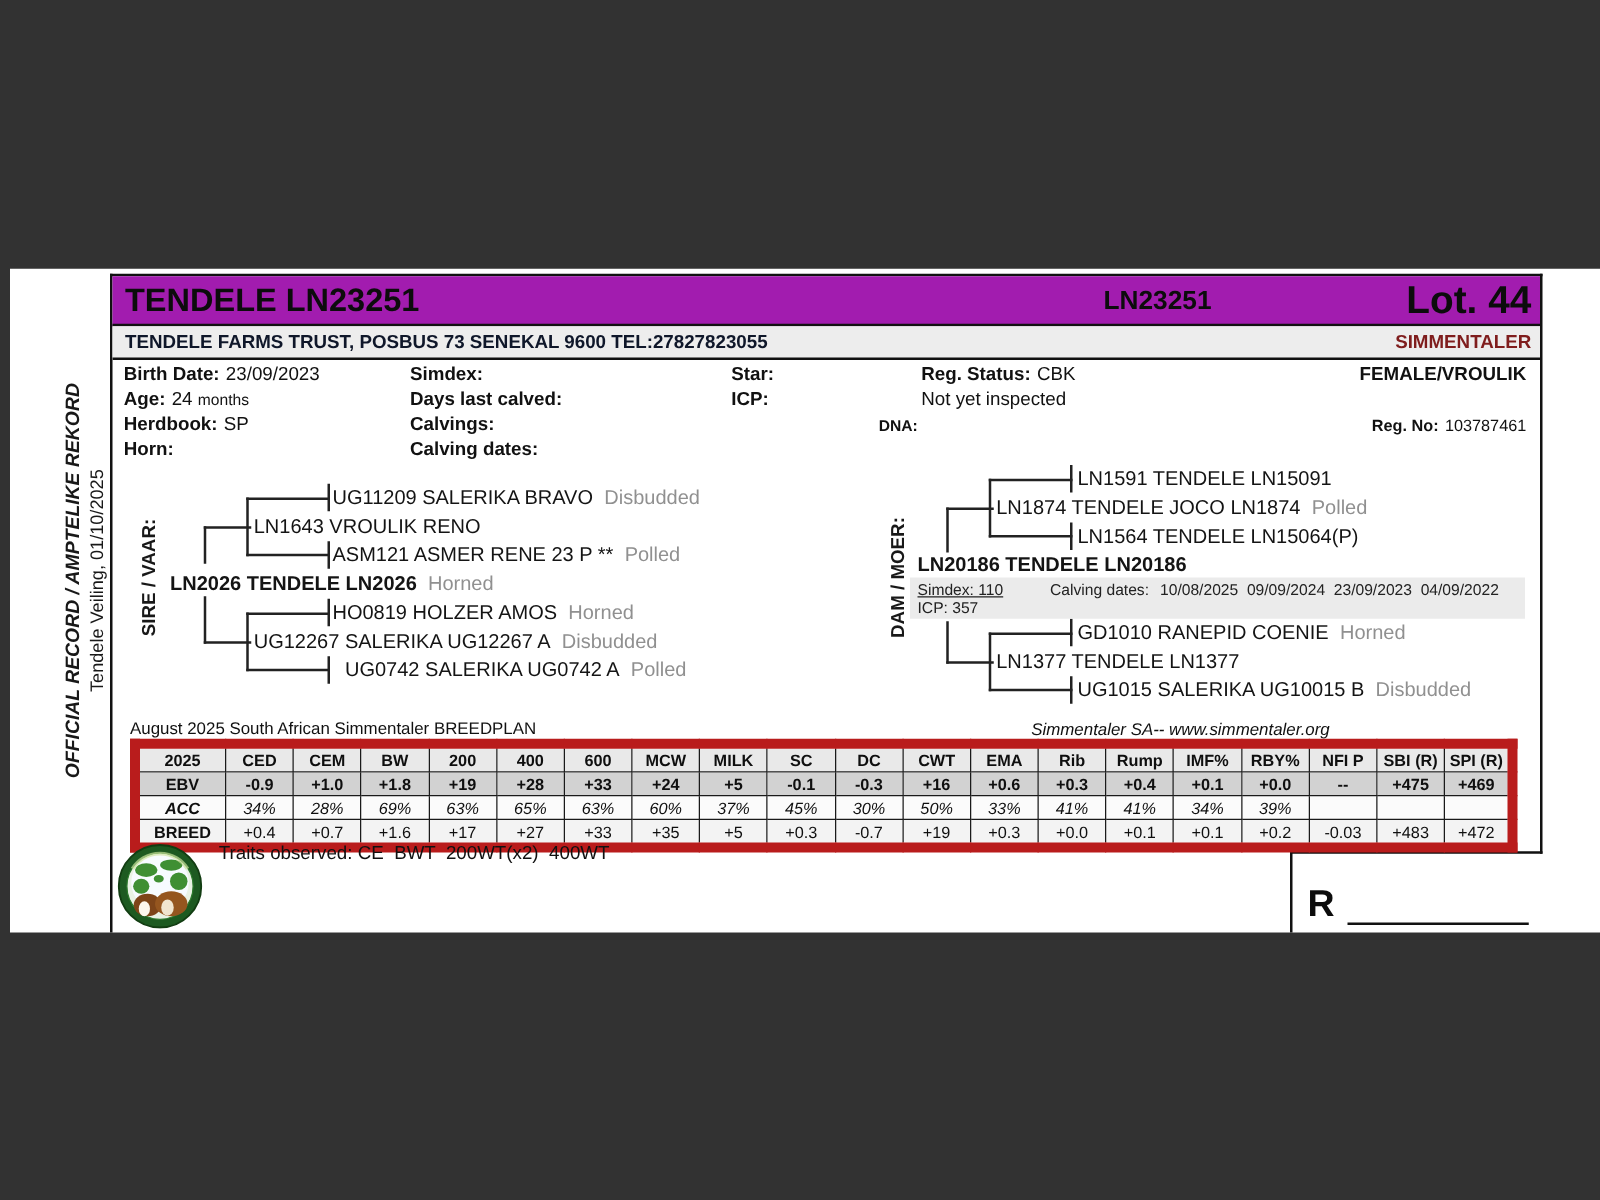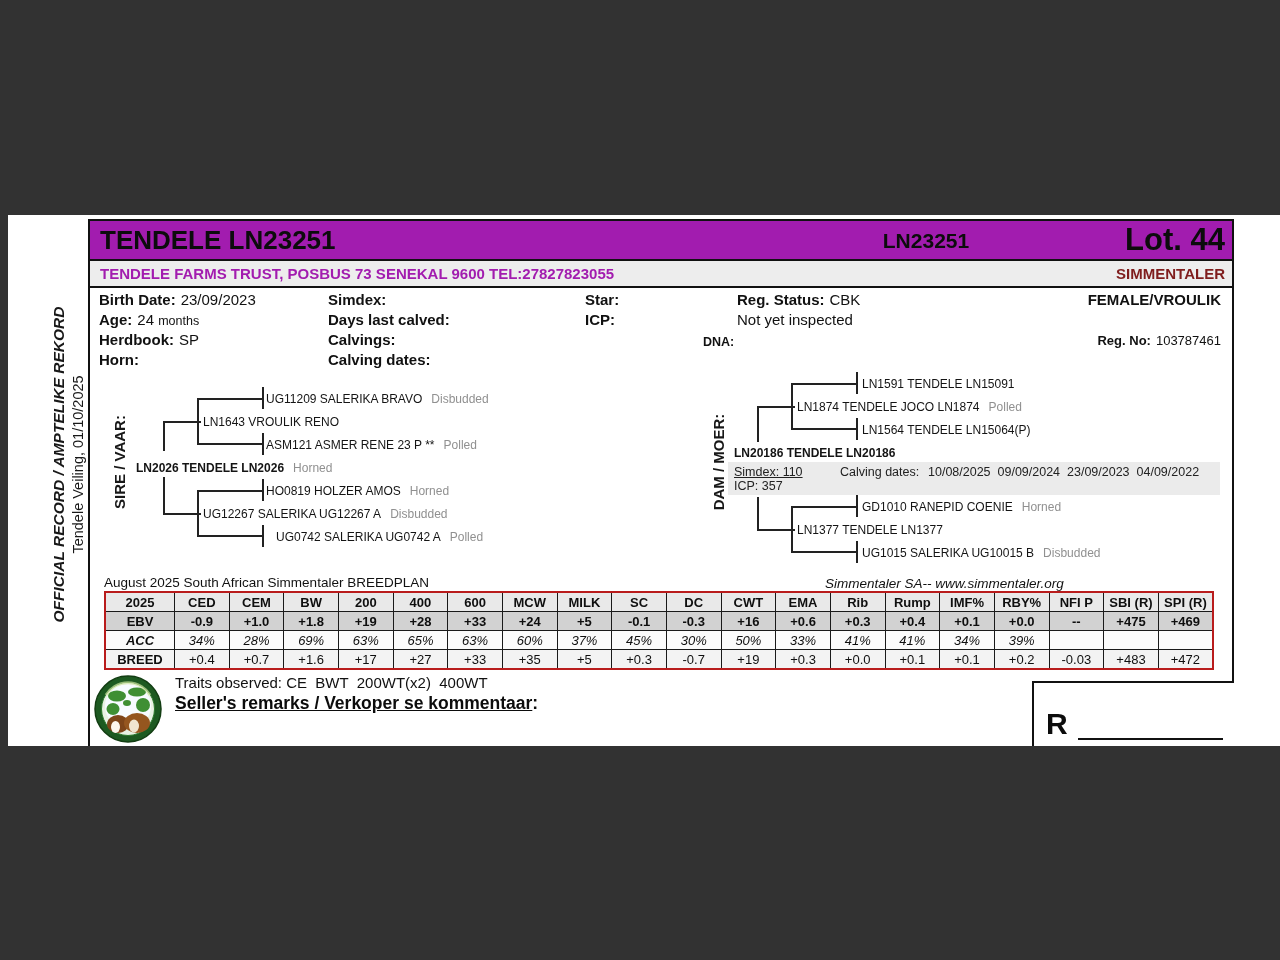--- a/index.html
+++ b/index.html
@@ -8,46 +8,46 @@
   .page{position:absolute;left:8px;top:215px;width:1272px;height:531px;background:#ffffff;}
   .abs{position:absolute;}
   
   .bline{position:absolute;background:#111;}
   
   .titlebar{position:absolute;left:82px;top:6px;width:1142px;height:38px;background:#a21caf;border-bottom:2px solid #111;}
   .t-main{position:absolute;left:10px;top:4px;font-size:26px;font-weight:700;color:#0c0c0c;}
   .t-id{position:absolute;left:736px;top:8px;width:200px;text-align:center;font-size:21px;font-weight:700;color:#0c0c0c;}
   .t-lot{position:absolute;right:7px;top:1px;font-size:31px;font-weight:700;color:#0c0c0c;}
   .addrbar{position:absolute;left:82px;top:46px;width:1142px;height:25px;background:#ededed;border-bottom:2px solid #111;}
-  .a-left{position:absolute;left:10px;top:4px;font-size:15px;font-weight:700;color:#a21caf;}
+  .a-left{position:absolute;left:10px;top:4px;font-size:15px;font-weight:700;color:#0f172a;}
   .a-right{position:absolute;right:7px;top:4px;font-size:15px;font-weight:700;color:#7f1d1d;}
   
   .fld{position:absolute;font-size:15px;color:#111;white-space:nowrap;}
   .fld b{font-weight:700;}
   .fld .v{margin-left:5px;margin-top:10px;}
   .fld .sm{font-size:12.5px;}
   .rt{text-align:right;}
   
   .vrt{position:absolute;transform:rotate(-90deg);transform-origin:left top;white-space:nowrap;color:#181818;}
   .side1{font-size:15.5px;font-weight:700;font-style:italic;width:365px;text-align:center;}
   .side2{font-size:14.5px;width:285px;text-align:center;}
   .pedhead{font-size:15px;font-weight:700;width:150px;text-align:center;}
   
-  .pnode{position:absolute;font-size:12px;white-space:nowrap;color:#141414;line-height:20px;}
+  .pnode{position:absolute;font-size:16px;white-space:nowrap;color:#141414;line-height:20px;}
   .pnode .phorn{color:#909090;margin-left:9px;}
   .pnode.bold .pname{font-weight:700;}
   .pl{position:absolute;background:#222;}
   .damband{position:absolute;left:720px;top:247px;width:492px;height:33px;background:#ebebeb;}
   .bandtxt{position:absolute;font-size:12.5px;color:#222;white-space:pre;}
   
   .cap{position:absolute;font-size:13.5px;color:#111;}
   .cap.it{font-style:italic;}
   table.bp{position:absolute;left:96px;top:376px;width:1110px;border-collapse:collapse;table-layout:fixed;font-size:13px;color:#0f0f0f;}
   table.bp td{border:1px solid #1a1a1a;text-align:center;height:18px;padding:0;line-height:17px;overflow:hidden;}
-  table.bp{border:2px solid #b91c1c;}
+  table.bp{border:8px solid #b91c1c;}
   table.bp td:first-child{width:68px;font-weight:700;}
   tr.hdr td{background:#e9e9e9;font-weight:700;}
   tr.ebv td{background:#d2d2d2;font-weight:700;}
   tr.acc td{background:#fbfbfb;font-style:italic;}
   tr.breed td{background:#f3f3f3;}
   
   .traits{position:absolute;left:167px;top:459px;font-size:15px;color:#111;white-space:pre;}
   .remarks{position:absolute;left:167px;top:478px;font-size:17.5px;font-weight:700;color:#0c0c0c;}
   .remarks u{text-decoration:underline;}
   .rcur{position:absolute;left:1038px;top:492px;font-size:30px;font-weight:700;color:#0c0c0c;}
@@ -265,19 +265,18 @@
       <ellipse cx="49" cy="30" rx="7" ry="7" fill="#3f8f33"></ellipse>
       <ellipse cx="19" cy="34" rx="6.5" ry="6" fill="#3f8f33"></ellipse>
       <ellipse cx="33" cy="28" rx="4" ry="3" fill="#3f8f33"></ellipse>
       <ellipse cx="24" cy="49" rx="11" ry="9" fill="#7e4519"></ellipse>
       <ellipse cx="43" cy="48" rx="13" ry="10" fill="#95561f"></ellipse>
       <ellipse cx="21.5" cy="52" rx="4.5" ry="6" fill="#fdf7ee"></ellipse>
       <ellipse cx="40" cy="51" rx="5" ry="6.5" fill="#f1e5cf"></ellipse>
       <path d="M 12 20 A 26 26 0 0 1 56 20" fill="none" stroke="#cfe3a0" stroke-width="3" opacity="0.65"></path>
     </svg>
     <div class="traits">Traits observed: CE  BWT  200WT(x2)  400WT</div>
-    <div class="remarks"><u>Seller's remarks / Verkoper se kommentaar</u><span>:</span></div>
 
     <div class="rcur">R</div>
     <div class="bline" style="left:1070px;top:523px;width:145px;height:2px;"></div>
 
   </div>
 </div>
 
 </body></html>

